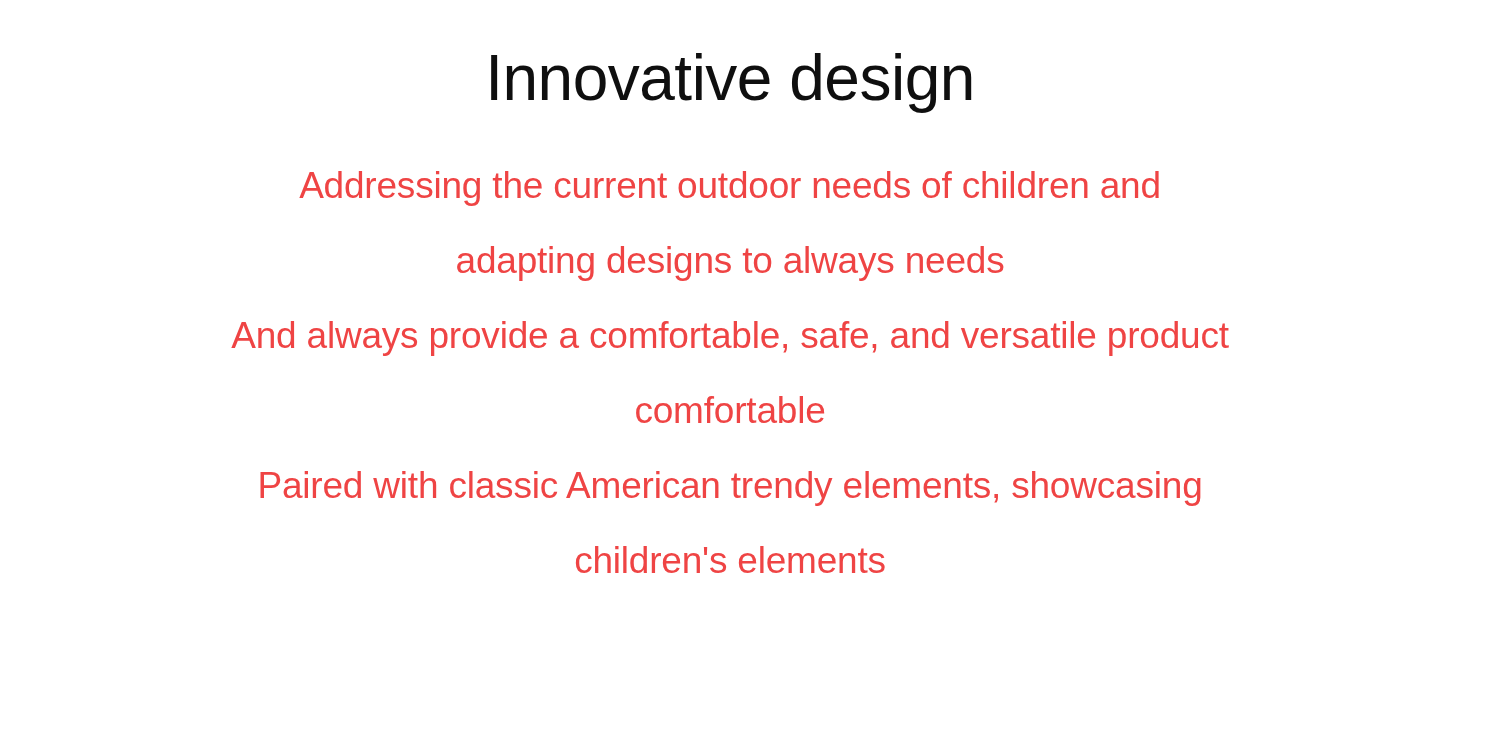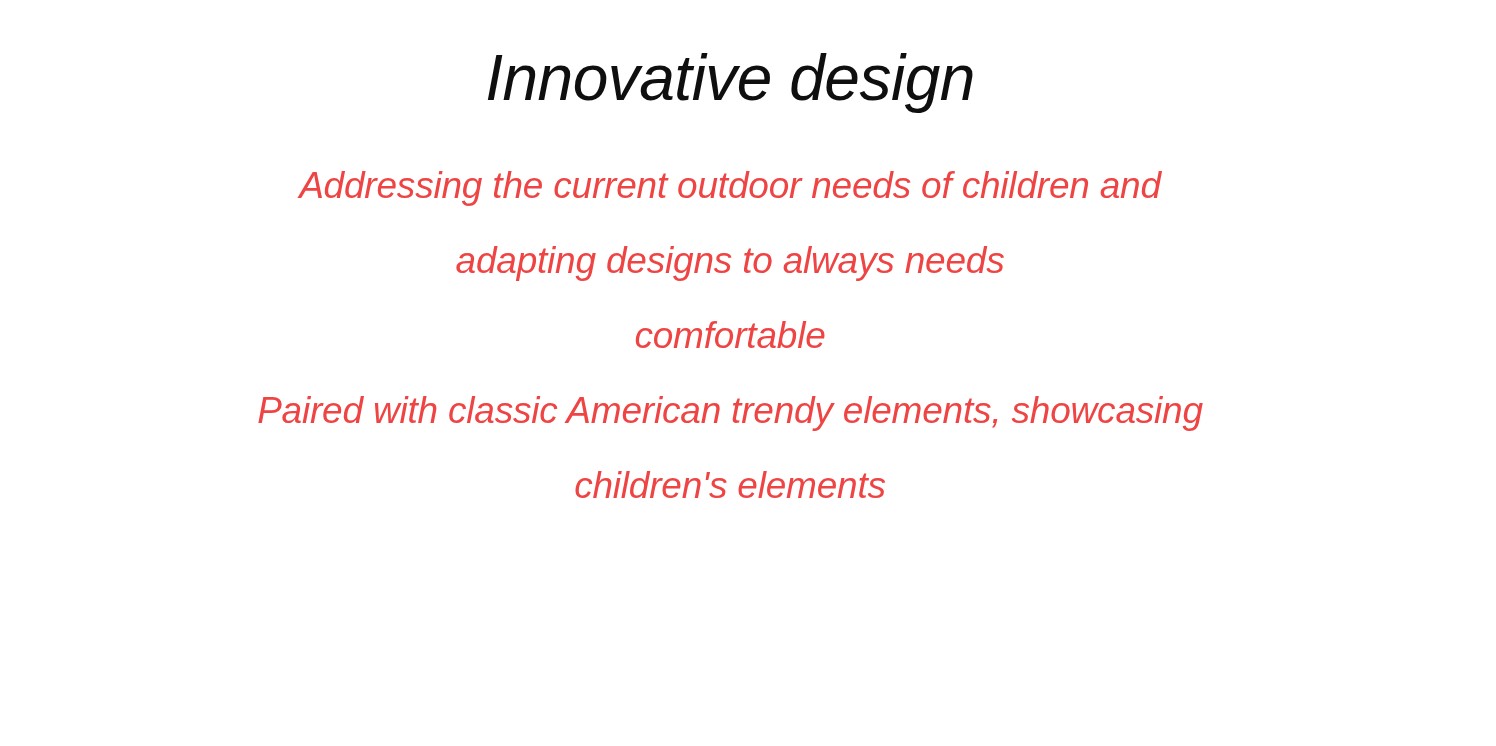--- a/index.html
+++ b/index.html
@@ -16,21 +16,20 @@
     overflow: hidden;
   }
 
   .slide {
     position: relative;
     width: 1496px;
     height: 579px;
     background: #ffffff;
     box-sizing: border-box;
     overflow: hidden;
-    font-style: italic;
   }
 
   
   .content {
     position: absolute;
     left: 0;
     top: 0;
     width: 1460px;      
     padding: 0 18px;
     box-sizing: border-box;
@@ -82,20 +81,21 @@
 
 <div class="slide">
 
   <div class="content">
 
     <h1 class="page-title">Innovative design</h1>
 
     <div class="body-block">
       <span class="body-line">Addressing the current outdoor needs of children and</span>
       <span class="body-line">adapting designs to always needs</span>
+      <span class="body-line">And always provide a comfortable, safe, and versatile product</span>
       <span class="body-line">comfortable</span>
       <span class="body-line">Paired with classic American trendy elements, showcasing</span>
       <span class="body-line">children's elements</span>
     </div>
 
   </div>
 
   <div class="bottom-band"></div>
 
 </div>

